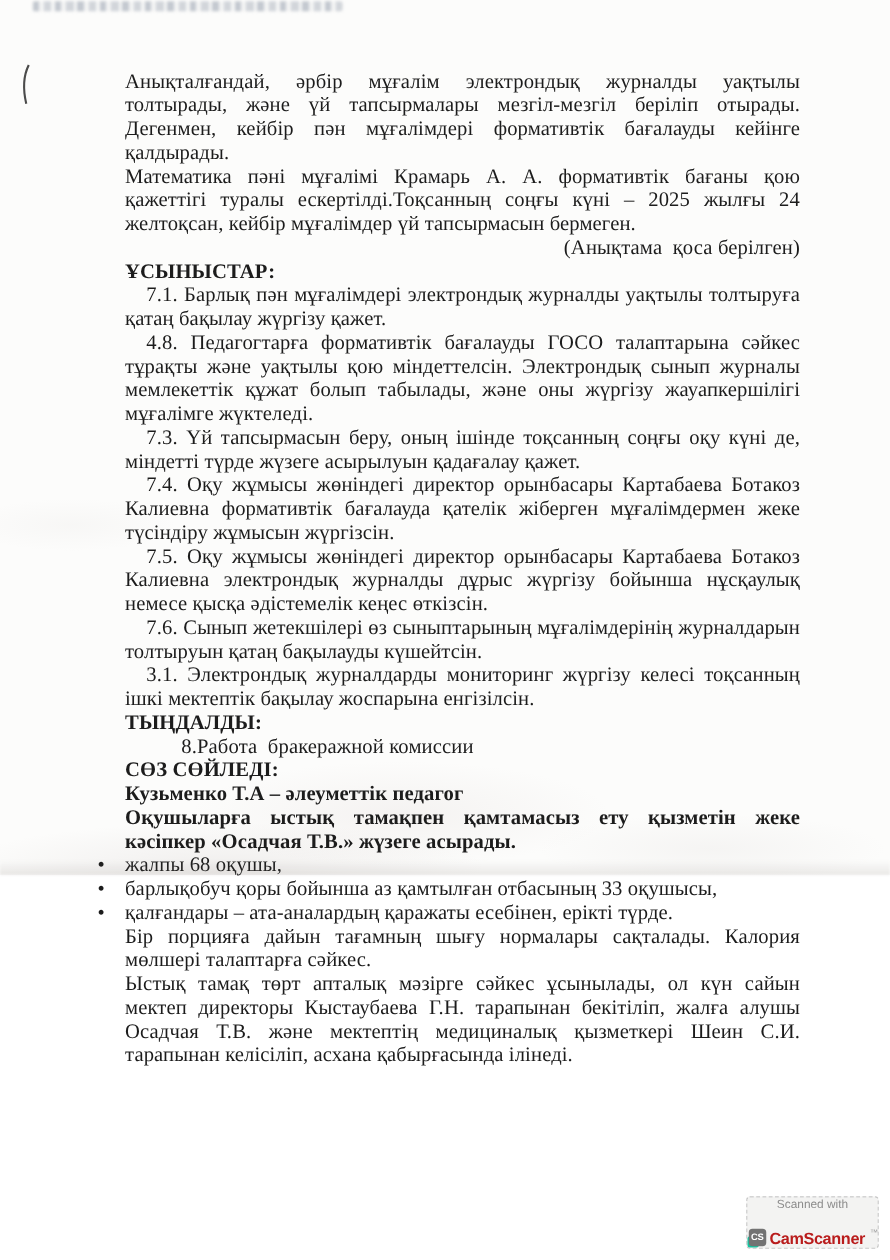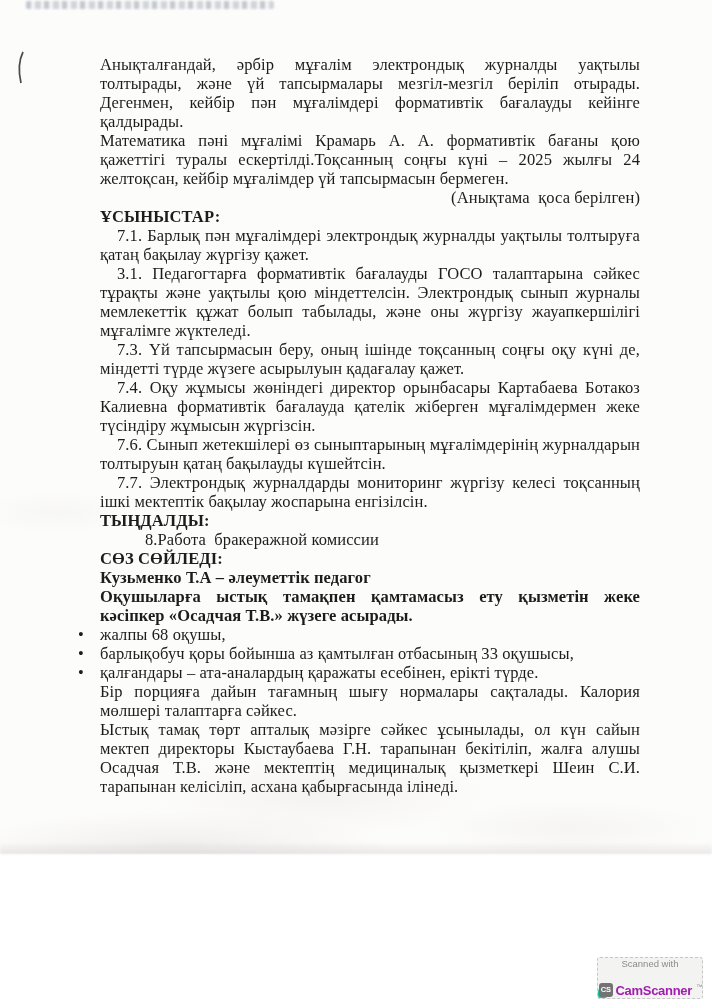--- a/index.html
+++ b/index.html
@@ -10,21 +10,21 @@
     background: #ffffff;
     font-family: "Liberation Serif", serif;
     overflow: hidden;
   }
 
   
   .scan-page {
     position: absolute;
     left: 0; top: 0;
     width: 712px;
-    height: 854px;
+    height: 700px;
     background: #fcfcfb;
   }
   .scan-page::before {
     
     content: "";
     position: absolute; inset: 0;
     background:
       radial-gradient(240px 60px at 45% 93%, rgba(190,175,172,0.12), rgba(0,0,0,0) 70%),
       radial-gradient(300px 50px at 25% 99%, rgba(180,170,168,0.16), rgba(0,0,0,0) 70%),
       radial-gradient(200px 40px at 80% 97%, rgba(185,178,175,0.10), rgba(0,0,0,0) 70%),
@@ -112,45 +112,46 @@
     position: absolute; left: 1.5px; top: 0;
     width: 13.5px; height: 13.5px;
     background: #737373;
     border-radius: 3px;
     color: #ffffff;
     font-size: 7.5px;
     font-weight: bold;
     display: flex; align-items: center; justify-content: center;
     letter-spacing: -0.3px;
   }
-  .cs-brand { color: #a21caf; font-size: 13px; font-weight: bold; letter-spacing: -0.3px; }
+  .cs-brand { color: #b91c1c; font-size: 13px; font-weight: bold; letter-spacing: -0.3px; }
   .cs-tm { color: #9a9a9a; font-size: 6.5px; vertical-align: top; margin-left: 1px; align-self: flex-start; }
 </style>
 </head>
 <body>
 
 <div class="scan-page">
 
   <div class="ghost-line"></div>
 
   <svg class="pen-mark" width="12" height="36">
     <path d="M8 2 C4 10, 3 20, 6 33" stroke="#2b2b2b" stroke-width="1.7" fill="none" opacity="0.85"></path>
   </svg>
 
   <div class="content">
     <div class="p">Анықталғандай, әрбір мұғалім электрондық журналды уақтылы толтырады, және үй тапсырмалары мезгіл-мезгіл беріліп отырады. Дегенмен, кейбір пән мұғалімдері формативтік бағалауды кейінге қалдырады.</div>
     <div class="p">Математика пәні мұғалімі Крамарь А. А. формативтік бағаны қою қажеттігі туралы ескертілді.Тоқсанның соңғы күні – 2025 жылғы 24 желтоқсан, кейбір мұғалімдер үй тапсырмасын бермеген.</div>
     <div class="r">(Анықтама  қоса берілген)</div>
     <div class="h">ҰСЫНЫСТАР:</div>
     <div class="n">7.1. Барлық пән мұғалімдері электрондық журналды уақтылы толтыруға қатаң бақылау жүргізу қажет.</div>
-    <div class="n">3.1. Педагогтарға формативтік бағалауды ГОСО талаптарына сәйкес тұрақты және уақтылы қою міндеттелсін. Электрондық сынып журналы мемлекеттік құжат болып табылады, және оны жүргізу жауапкершілігі мұғалімге жүктеледі.</div>
+    <div class="n">4.8. Педагогтарға формативтік бағалауды ГОСО талаптарына сәйкес тұрақты және уақтылы қою міндеттелсін. Электрондық сынып журналы мемлекеттік құжат болып табылады, және оны жүргізу жауапкершілігі мұғалімге жүктеледі.</div>
     <div class="n">7.3. Үй тапсырмасын беру, оның ішінде тоқсанның соңғы оқу күні де, міндетті түрде жүзеге асырылуын қадағалау қажет.</div>
     <div class="n">7.4. Оқу жұмысы жөніндегі директор орынбасары Картабаева Ботакоз Калиевна формативтік бағалауда қателік жіберген мұғалімдермен жеке түсіндіру жұмысын жүргізсін.</div>
+    <div class="n">7.5. Оқу жұмысы жөніндегі директор орынбасары Картабаева Ботакоз Калиевна электрондық журналды дұрыс жүргізу бойынша нұсқаулық немесе қысқа әдістемелік кеңес өткізсін.</div>
     <div class="n">7.6. Сынып жетекшілері өз сыныптарының мұғалімдерінің журналдарын толтыруын қатаң бақылауды күшейтсін.</div>
-    <div class="n">7.7. Электрондық журналдарды мониторинг жүргізу келесі тоқсанның ішкі мектептік бақылау жоспарына енгізілсін.</div>
+    <div class="n">3.1. Электрондық журналдарды мониторинг жүргізу келесі тоқсанның ішкі мектептік бақылау жоспарына енгізілсін.</div>
     <div class="h">ТЫҢДАЛДЫ:</div>
     <div class="i">8.Работа  бракеражной комиссии</div>
     <div class="h">СӨЗ СӨЙЛЕДІ:</div>
     <div class="b">Кузьменко Т.А – әлеуметтік педагог</div>
     <div class="bp">Оқушыларға ыстық тамақпен қамтамасыз ету қызметін жеке кәсіпкер «Осадчая Т.В.» жүзеге асырады.</div>
     <div class="bl">жалпы 68 оқушы,</div>
     <div class="bl">барлықобуч қоры бойынша аз қамтылған отбасының 33 оқушысы,</div>
     <div class="bl">қалғандары – ата-аналардың қаражаты есебінен, ерікті түрде.</div>
     <div class="p">Бір порцияға дайын тағамның шығу нормалары сақталады. Калория мөлшері талаптарға сәйкес.</div>
     <div class="p">Ыстық тамақ төрт апталық мәзірге сәйкес ұсынылады, ол күн сайын мектеп директоры Кыстаубаева Г.Н. тарапынан бекітіліп, жалға алушы Осадчая Т.В. және мектептің медициналық қызметкері Шеин С.И. тарапынан келісіліп, асхана қабырғасында ілінеді.</div>

